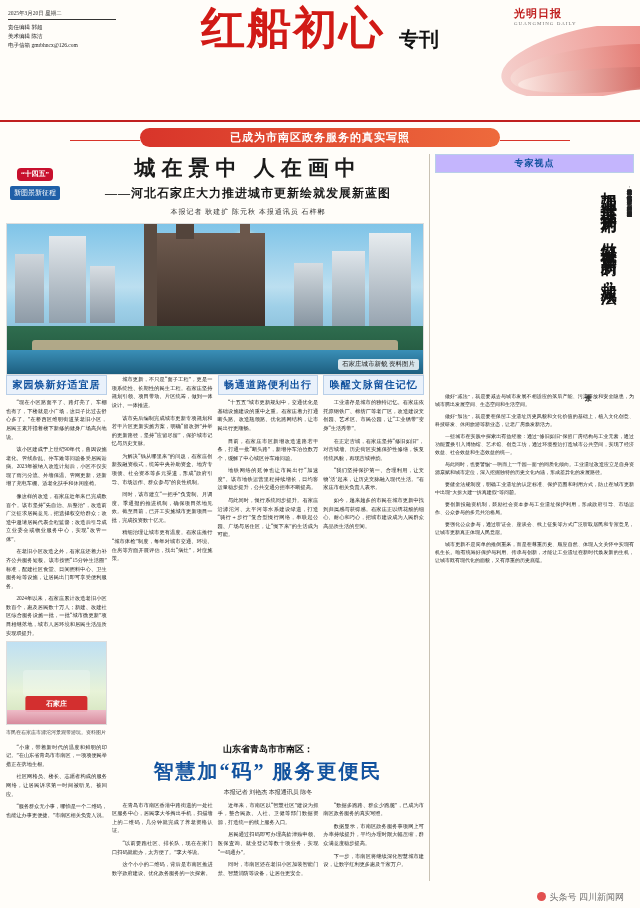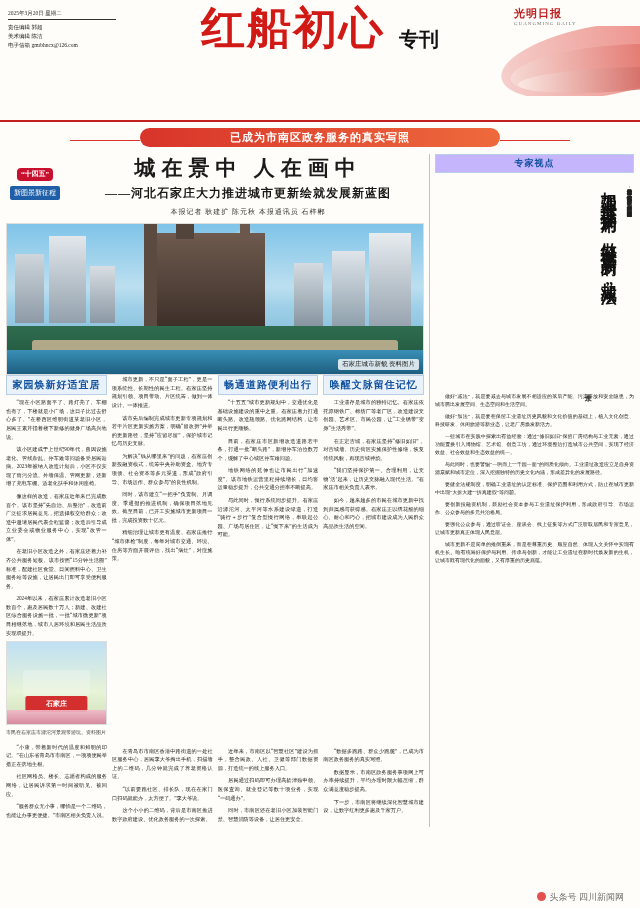--- a/index.html
+++ b/index.html
@@ -270,20 +270,25 @@
 
       <div class="bottom">
         <div class="b-left">
           <div class="body">
             <p>“小康，带着新时代的温度和鲜明的印记。”在山东省青岛市市南区，一项项便民举措正在落地生根。</p>
             <p>社区网格员、楼长、志愿者构成的服务网络，让居民诉求第一时间被听见、被回应。</p>
             <p>“服务群众无小事，哪怕是一个二维码，也能让办事更便捷。”市南区相关负责人说。</p>
           </div>
         </div>
         <div class="b-main">
+          <div class="b-head">
+            <div class="b-kicker">山东省青岛市市南区：</div>
+            <div class="b-title">智慧加“码”   服务更便民</div>
+            <div class="b-by">本报记者  刘艳杰   本报通讯员  陈冬</div>
+          </div>
           <div class="b-cols">
             <div class="body">
               <p>在青岛市市南区香港中路街道的一处社区服务中心，居民李大爷掏出手机，扫描墙上的二维码，几分钟就完成了养老资格认证。</p>
               <p>“以前要跑社区、排长队，现在在家门口扫码就能办，太方便了。”李大爷说。</p>
               <p>这个小小的二维码，背后是市南区推进数字政府建设、优化政务服务的一次探索。</p>
             </div>
             <div class="body">
               <p>近年来，市南区以“智慧社区”建设为抓手，整合民政、人社、卫健等部门数据资源，打造统一的线上服务入口。</p>
               <p>居民通过扫码即可办理高龄津贴申领、医保查询、就业登记等数十项业务，实现“一码通办”。</p>
               <p>同时，市南区还在老旧小区加装智能门禁、智慧消防等设备，让居住更安全。</p>

